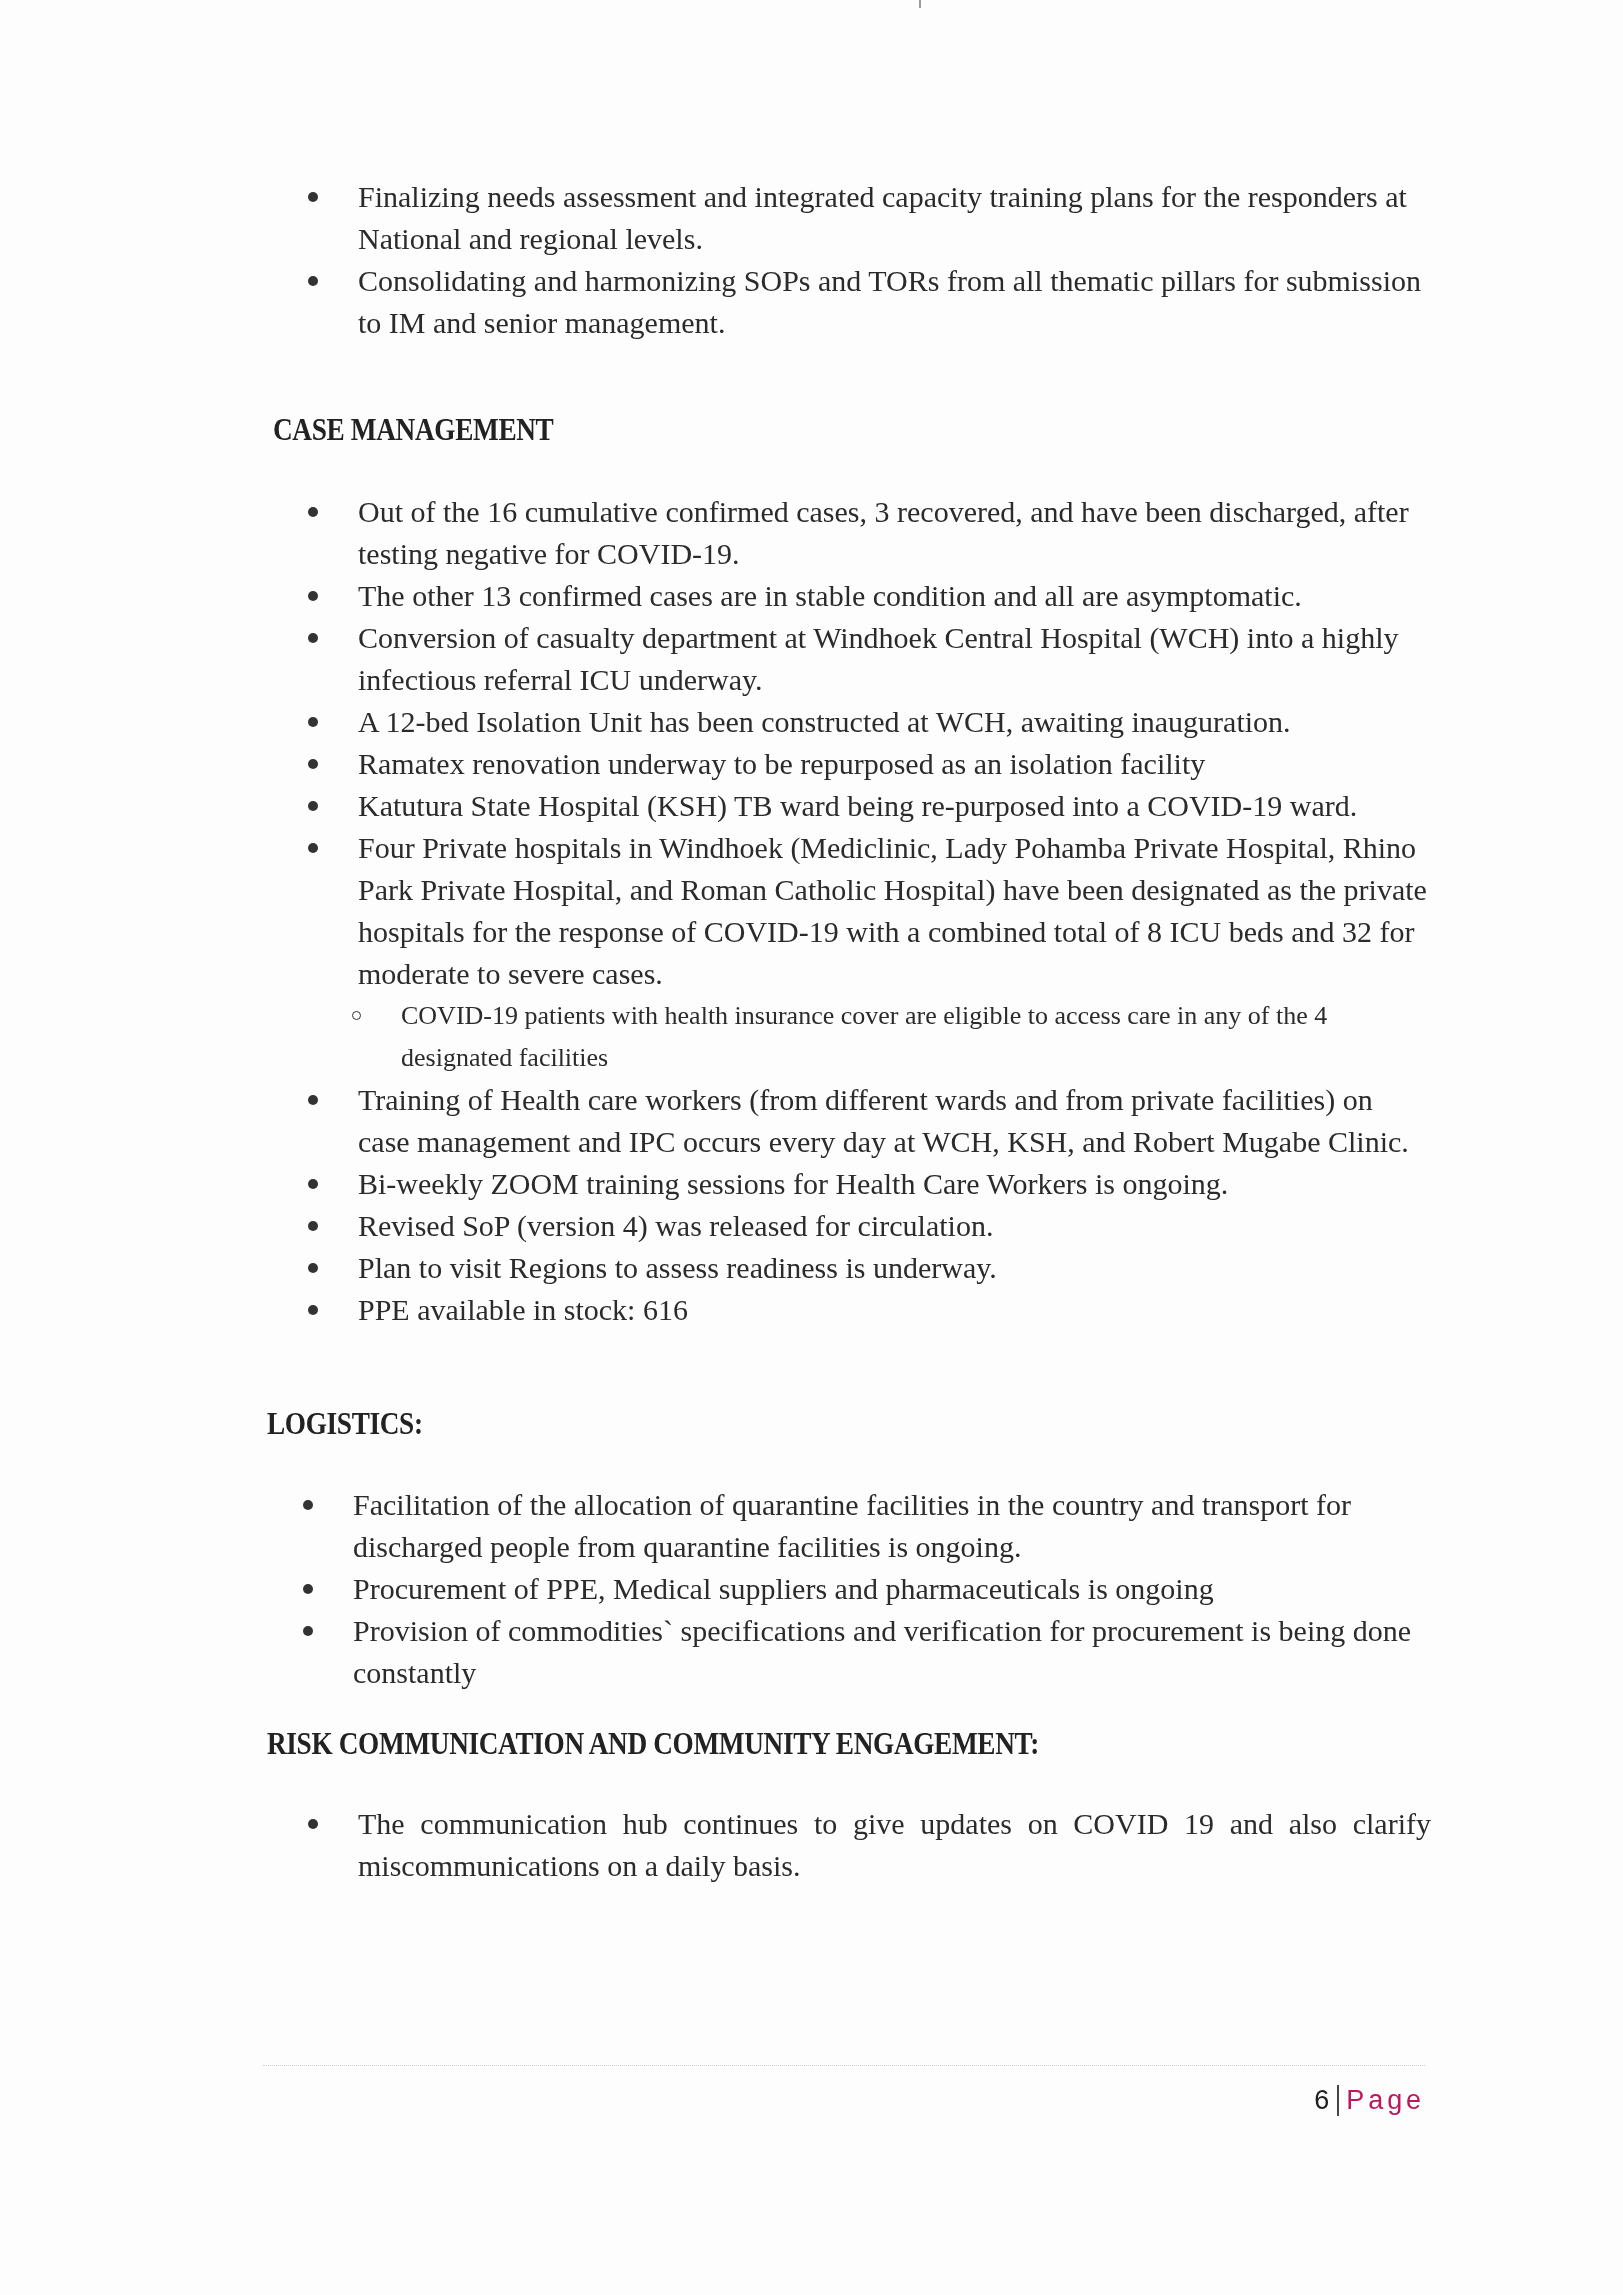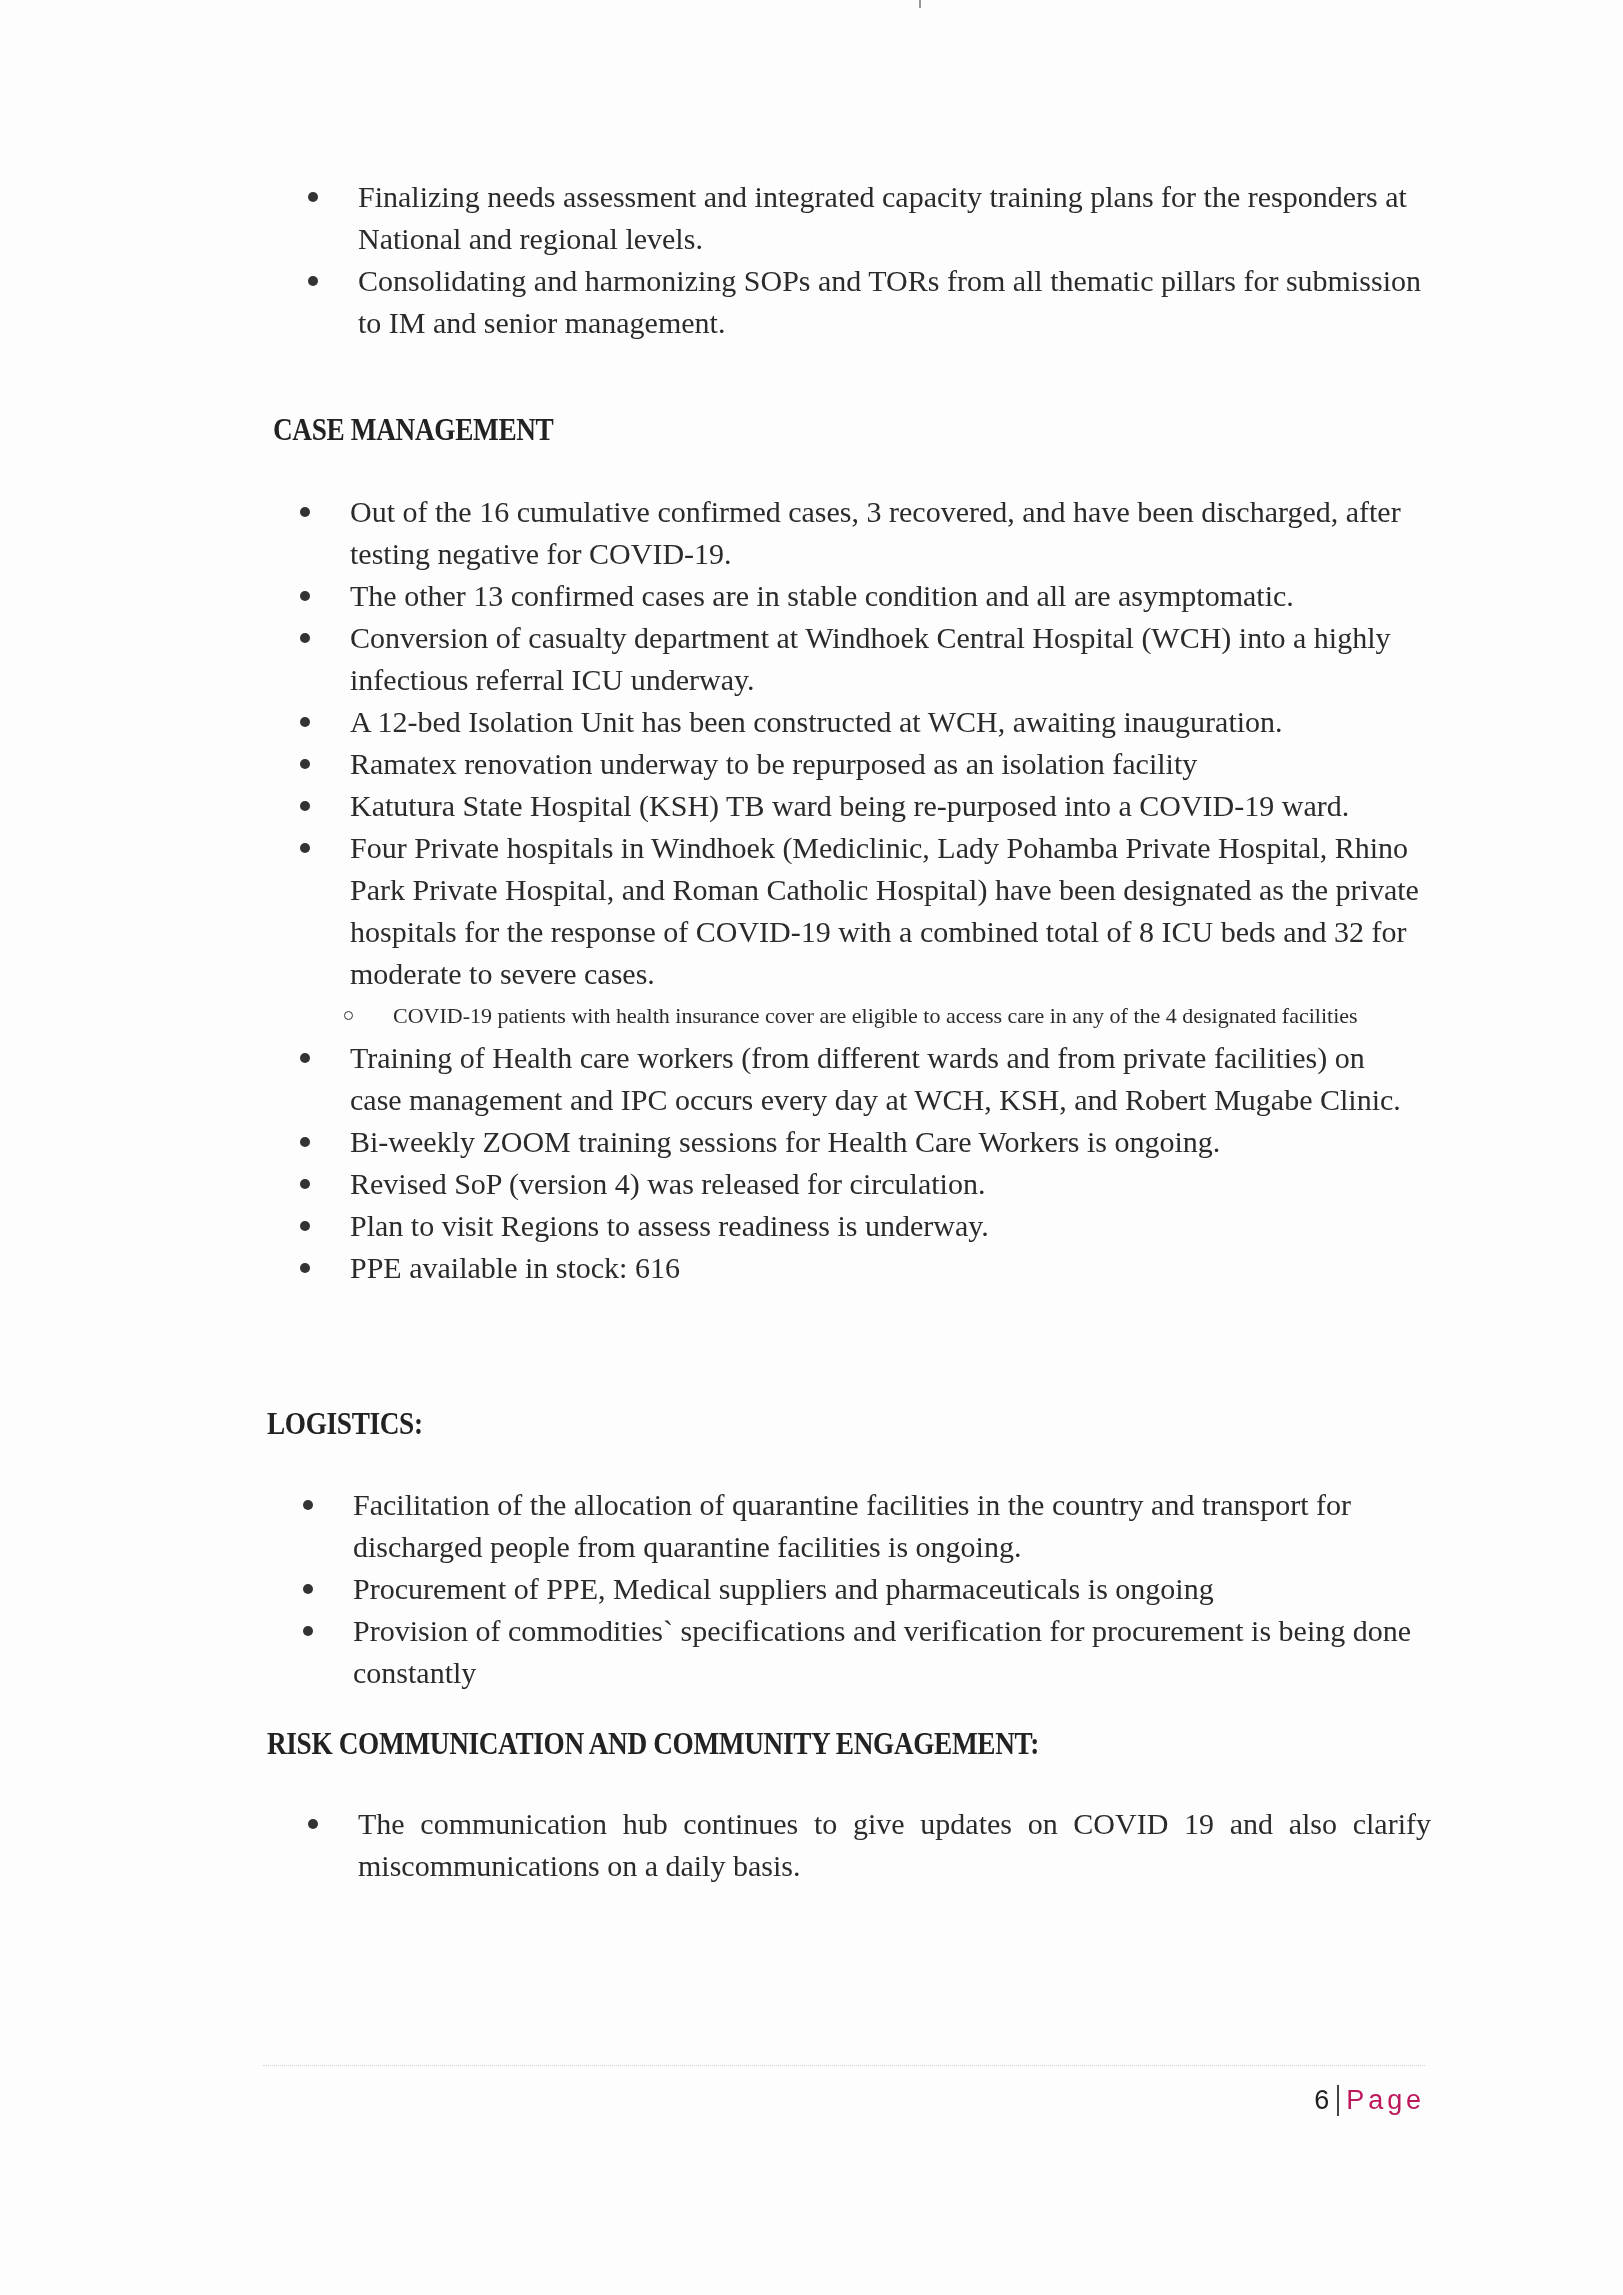--- a/index.html
+++ b/index.html
@@ -70,21 +70,21 @@
       display: block;
     }
     ul.sub-bullets {
       list-style: none;
       margin: 0;
       padding: 0;
     }
     ul.sub-bullets > li {
       position: relative;
       padding-left: 93px;
-      font-size: 22px;
+      font-size: 26px;
       line-height: 42px;
     }
     ul.sub-bullets > li .sub-bullet {
       position: absolute;
       left: 44px;
       top: 15.7px;
       width: 9.4px;
       height: 9.4px;
       border-radius: 50%;
       border: 1.6px solid #333;
@@ -140,21 +140,21 @@
         <span class="text">Finalizing needs assessment and integrated capacity training plans for the responders at National and regional levels.</span>
       </li>
     <li>
         <span class="bullet"></span>
         <span class="text">Consolidating and harmonizing SOPs and TORs from all thematic pillars for submission to IM and senior management.</span>
       </li>
   </ul>
 
   <h2 class="section-heading" style="left:273px; top:412px;">CASE MANAGEMENT</h2>
 
-  <ul class="bullets" style="left:300px; top:491px;">
+  <ul class="bullets" style="left:308px; top:491px;">
     <li>
         <span class="bullet"></span>
         <span class="text">Out of the 16 cumulative confirmed cases, 3 recovered, and have been discharged, after testing negative for COVID-19.</span>
       </li>
     <li>
         <span class="bullet"></span>
         <span class="text">The other 13 confirmed cases are in stable condition and all are asymptomatic.</span>
       </li>
     <li>
         <span class="bullet"></span>

